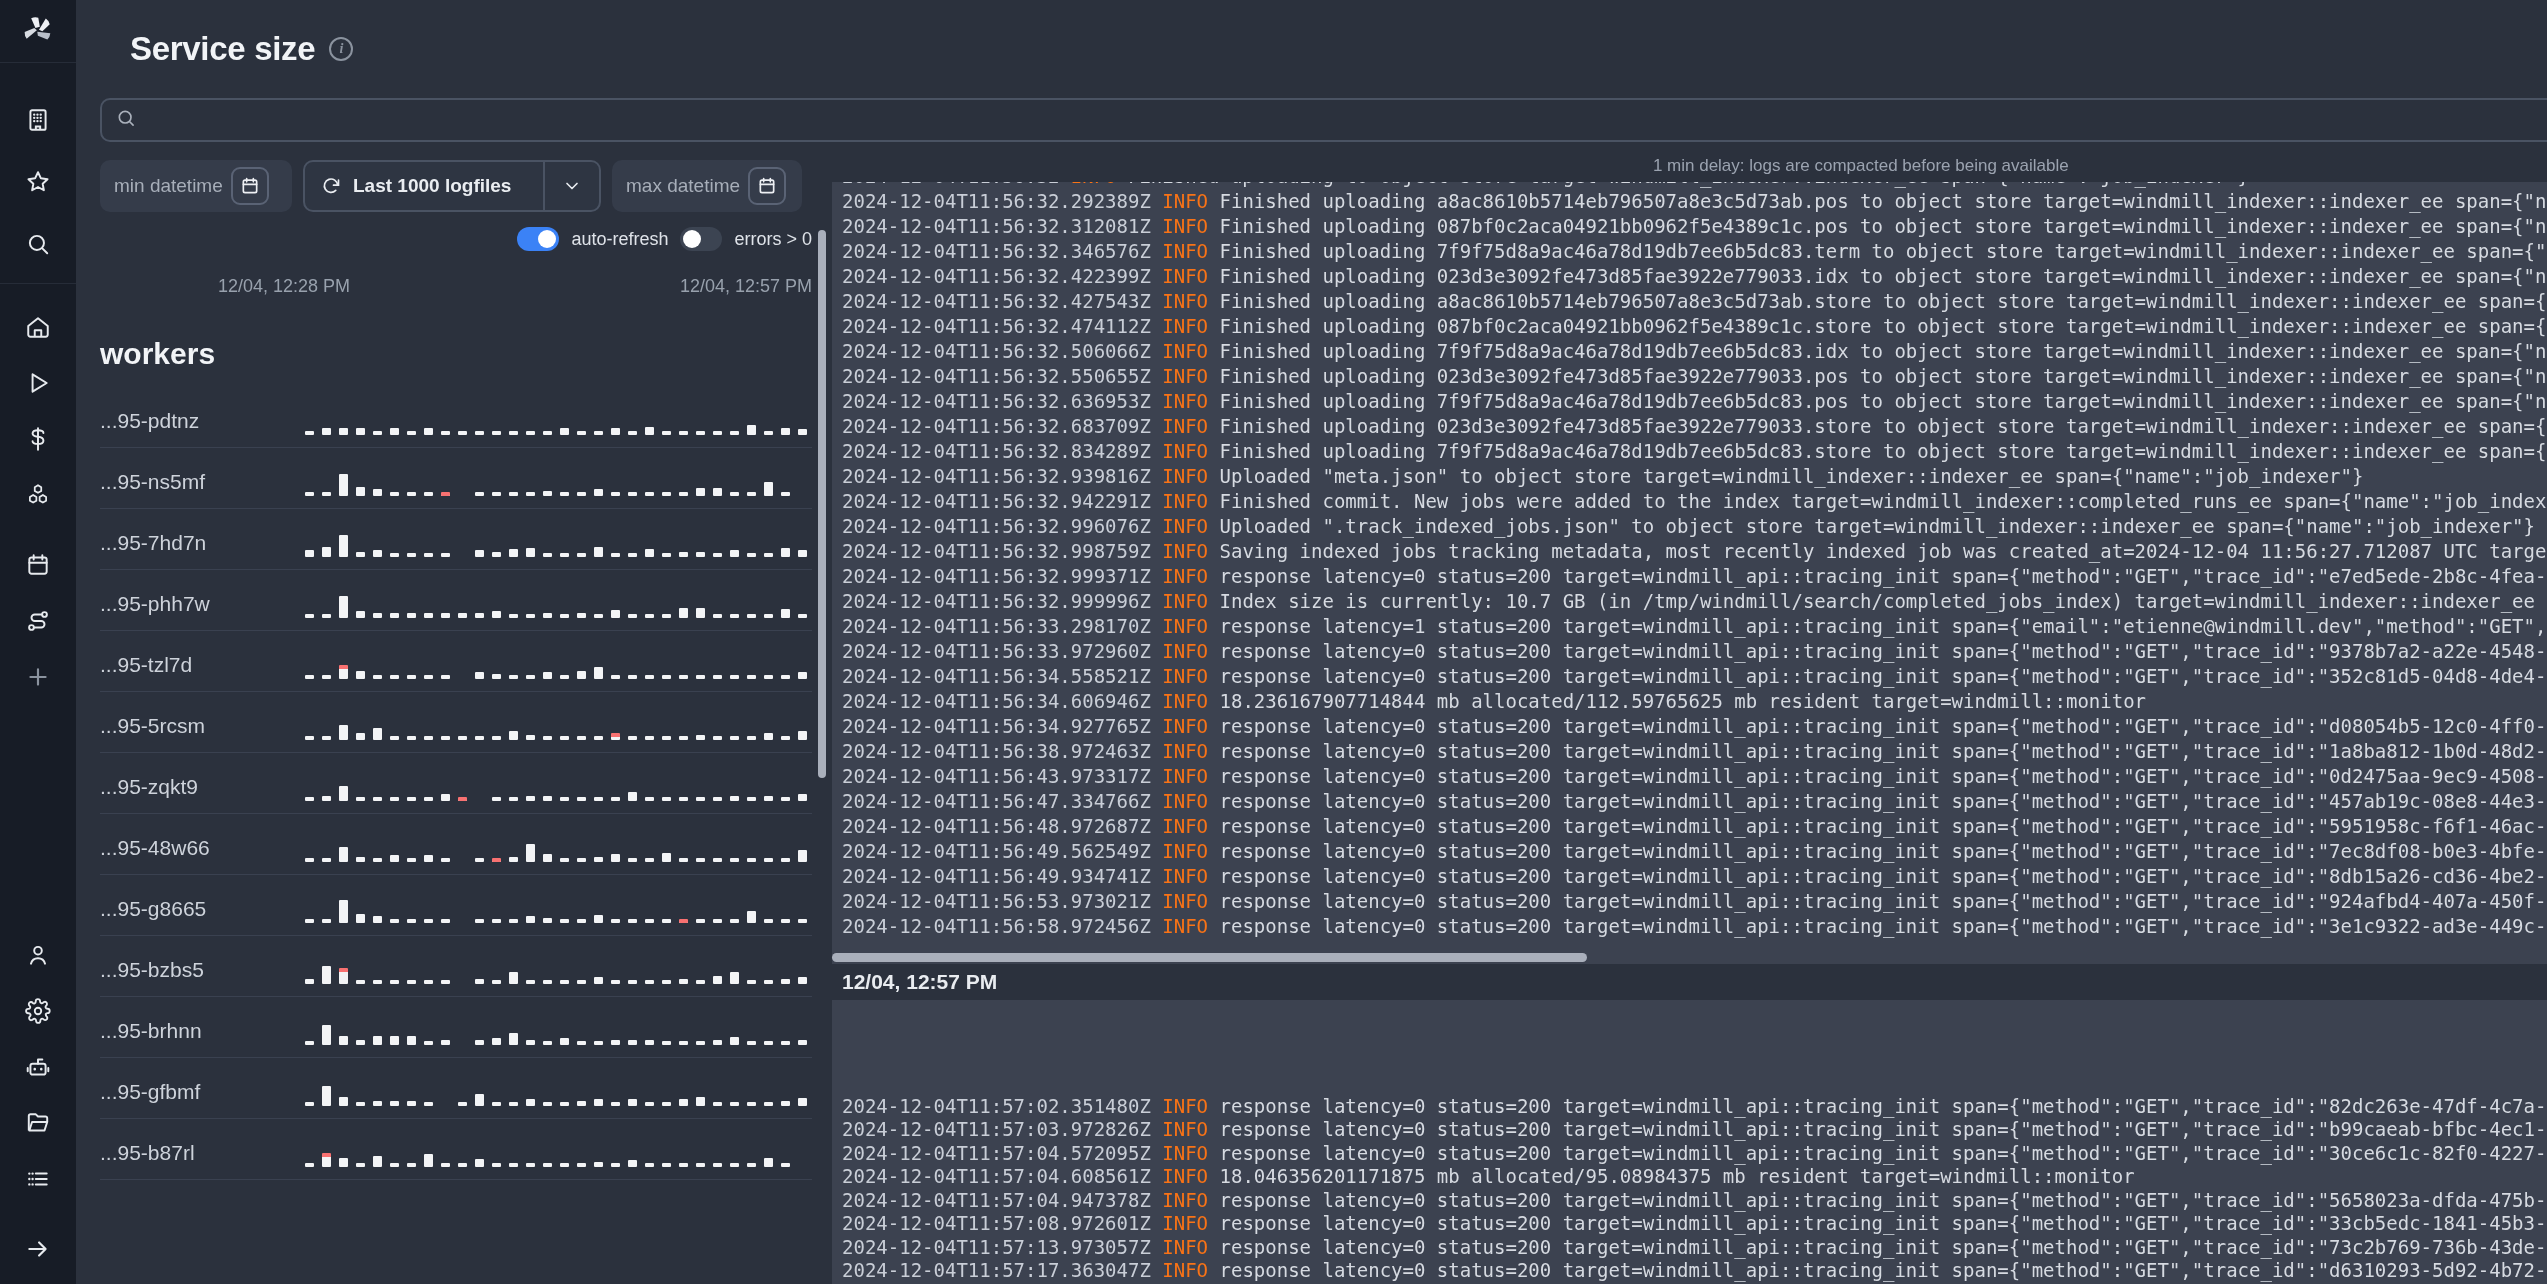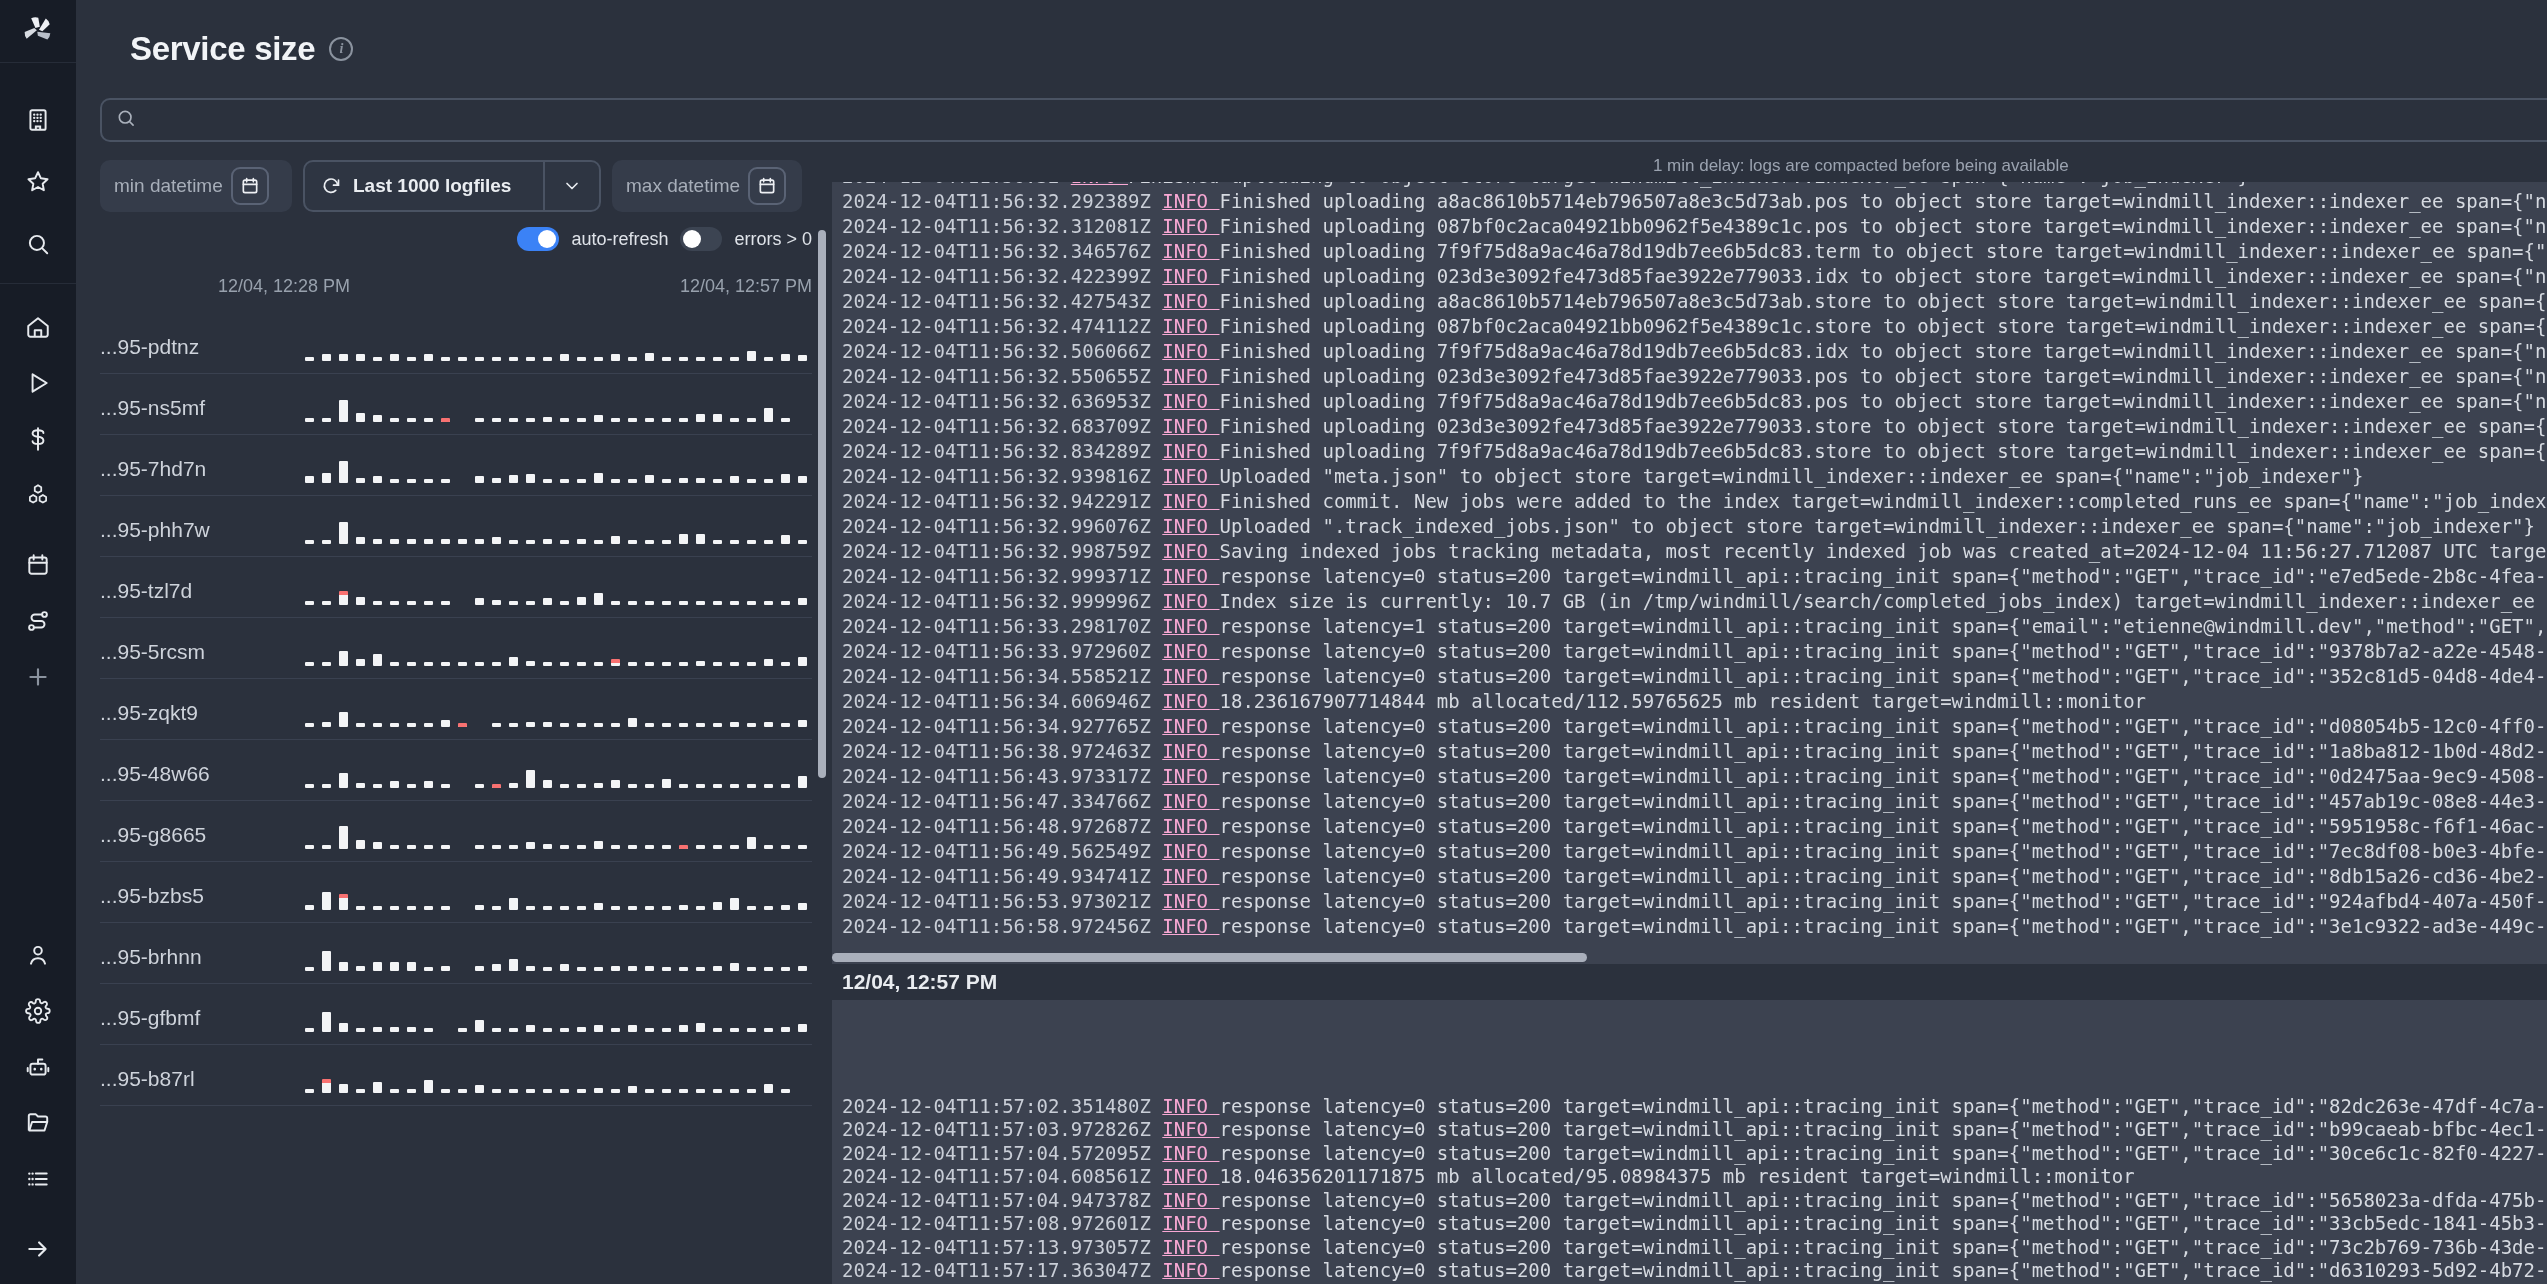--- a/index.html
+++ b/index.html
@@ -67,21 +67,21 @@
   .mid-vscroll { position:absolute; left:742px; top:230px; width:8px; height:548px; background:#a9afbb; border-radius:4px; cursor:pointer; }
 
   
   .log-panel { flex:1; display:flex; flex-direction:column; min-width:0; background:#2b313d; }
   .log-notice { height:32px; display:flex; align-items:center; justify-content:center; color:#9ba3b0; font-size:17px; flex-shrink:0; }
   .log-mono { font-family:"DejaVu Sans Mono", monospace; font-size:19px; line-height:25px; white-space:pre; }
   .log-section-top { height:768px; background:#3c4250; overflow:hidden; padding-left:10px; flex-shrink:0; }
   .log-section-top .logline:first-child { margin-top:-18px; }
   .logline { white-space:pre; overflow:hidden; }
   .logline .ts { color:#c9ced7; }
-  .logline .lvl { color:#f9a8d4;text-decoration:underline; }
+  .logline .lvl { color:#f97316; }
   .logline .msg { color:#d6dae1; }
   .hscroll-track { height:14px; background:#3c4250; position:relative; flex-shrink:0; }
   .hscroll-thumb { position:absolute; left:0; top:3px; height:9px; width:755px; background:#a9afbb; border-radius:5px; cursor:pointer; }
   .log-divider { height:36px; background:#2b313d; display:flex; align-items:center; padding-left:10px; font-size:21px; font-weight:bold; color:#e9ecf0; flex-shrink:0; }
   .log-section-bottom { flex:1; background:#3c4250; position:relative; padding:24px 0 0 10px; overflow:hidden; line-height:23.5px; }
 </style>
 </head>
 <body>
 
 <nav class="sidebar">
@@ -261,20 +261,21 @@
             <div class="knob"></div>
           </div>
         <span class="toggle-label">errors &gt; 0</span>
       </div>
 
       <div class="range-row">
         <span class="range-label">12/04, 12:28 PM</span>
         <span class="range-label">12/04, 12:57 PM</span>
       </div>
 
+      <div class="workers-heading">workers</div>
 
       <div class="worker-list">
           <div class="worker-row">
             <div class="worker-label">...95-pdtnz</div>
             <div class="spark">
               <div class="bar" style="height: 4px;"></div>
               <div class="bar" style="height: 7px;"></div>
               <div class="bar" style="height: 7px;"></div>
               <div class="bar" style="height: 7px;"></div>
               <div class="bar" style="height: 4px;"></div>

